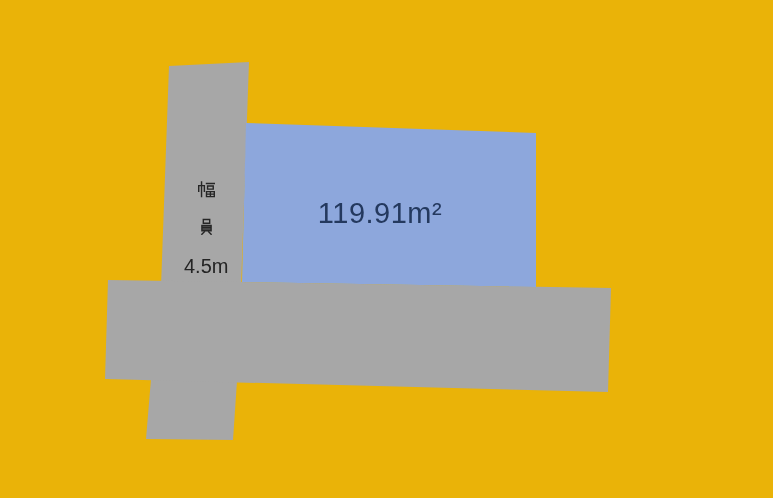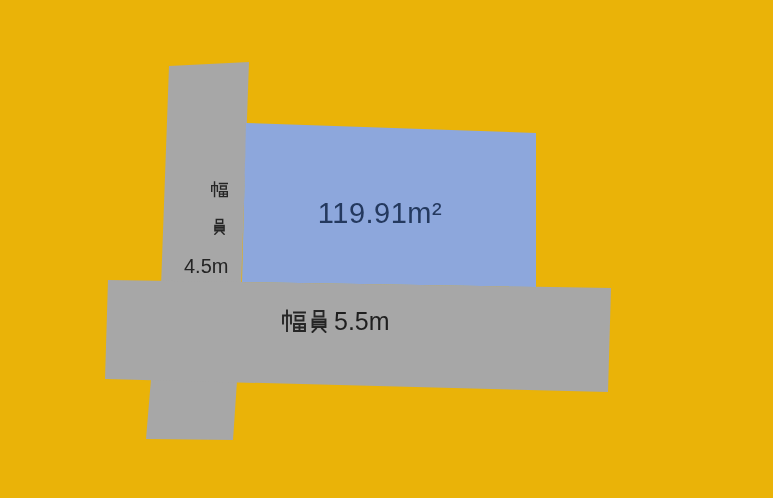--- a/index.html
+++ b/index.html
@@ -38,21 +38,21 @@
     padding-right: 22px;
     box-sizing: border-box;
     font-size: 29px;
     color: #24395e;
     letter-spacing: 0.5px;
   }
   .label-road-left {
     left: 184px;
     top: 181px;
     flex-direction: column;
-    align-items: flex-end;
+    align-items: center;
     gap: 20px;
     color: #262626;
   }
   .label-road-left .value {
     font-size: 20px;
     line-height: 1.1;
     color: #242424;
   }
   .label-road-bottom {
     left: 282px;
@@ -96,26 +96,14 @@
       <path d="M12 3.5 H23 M13.5 7 H21.5 V11.5 H13.5 Z M12 15 H23 V22 H12 Z M17.5 15 V22 M12 18.5 H23"></path>
     </svg>
     <svg class="kanji" width="17" height="17" viewBox="0 0 24 24" stroke-width="2" stroke="#262626">
       <path d="M7.5 2 H16.5 V7.5 H7.5 Z"></path>
       <path d="M5.5 10.5 H18.5 V18 H5.5 Z M5.5 13 H18.5 M5.5 15.5 H18.5"></path>
       <path d="M9 19.5 L5.5 23 M15 19.5 L18.5 23"></path>
     </svg>
     <span class="value">4.5m</span>
   </div>
 
-  <div class="label label-road-bottom" aria-label="幅員5.5m">
-    <svg class="kanji" width="24" height="24" viewBox="0 0 24 24" stroke-width="1.9" stroke="#262626">
-      <path d="M5 1.5 V22 M1 6.5 H9 M1 6.5 V14.5 M9 6.5 V14.5"></path>
-      <path d="M12 3.5 H23 M13.5 7 H21.5 V11.5 H13.5 Z M12 15 H23 V22 H12 Z M17.5 15 V22 M12 18.5 H23"></path>
-    </svg>
-    <svg class="kanji" width="24" height="24" viewBox="0 0 24 24" stroke-width="1.9" stroke="#262626">
-      <path d="M7.5 2 H16.5 V7.5 H7.5 Z"></path>
-      <path d="M5.5 10.5 H18.5 V18 H5.5 Z M5.5 13 H18.5 M5.5 15.5 H18.5"></path>
-      <path d="M9 19.5 L5.5 23 M15 19.5 L18.5 23"></path>
-    </svg>
-    <span class="value">5.5m</span>
-  </div>
 
 </div>
 
 </body></html>

